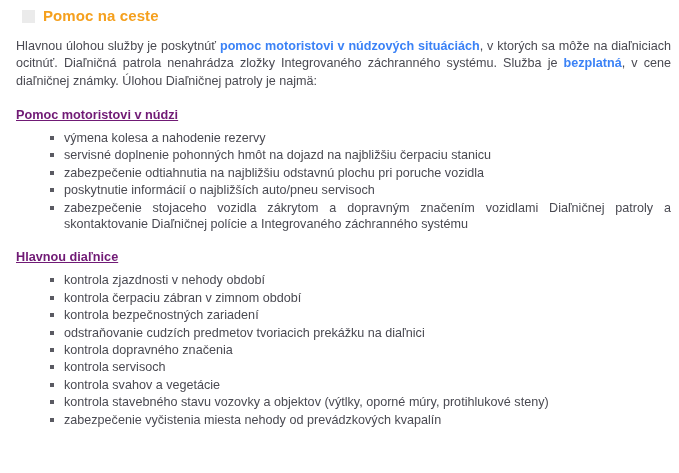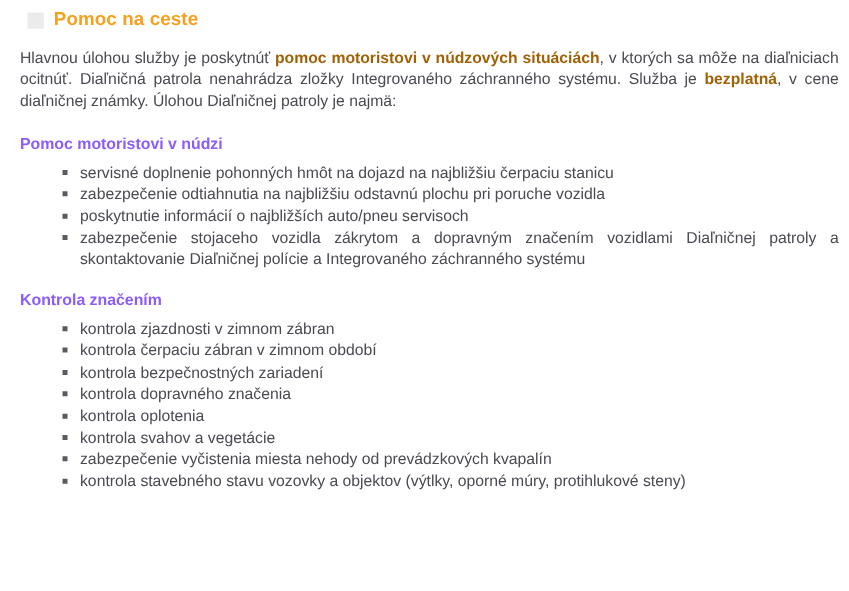--- a/index.html
+++ b/index.html
@@ -50,30 +50,31 @@
   
   .intro {
     margin: 11px 8px 0 16px;
     font-size: 12.6px;
     line-height: 17.3px;
     color: #4a4a52;
     text-align: justify;
   }
   .intro b {
     font-weight: bold;
-    color: #a16207;
+    color: #3b82f6;
   }
 
   
   .section-head {
     margin: 17px 0 0 16px;
     font-size: 12.7px;
     font-weight: bold;
-    color: #8b5cf6;
+    color: #701a75;
     line-height: 16px;
+    text-decoration: underline;
   }
 
   
   ul.items {
     margin: 7px 8px 0 16px;
     padding: 0 0 0 34px;
     list-style: none;
   }
   ul.items li {
     position: relative;
@@ -105,31 +106,33 @@
     <span class="title-icon"></span>
     <span class="title-text">Pomoc na ceste</span>
   </div>
 
   <p class="intro">
     <span>Hlavnou úlohou služby je poskytnúť </span><b>pomoc motoristovi v núdzových situáciách</b><span>, v ktorých sa môže na diaľniciach ocitnúť. Diaľničná patrola nenahrádza zložky Integrovaného záchranného systému. Služba je </span><b>bezplatná</b><span>, v cene diaľničnej známky. Úlohou Diaľničnej patroly je najmä:</span>
   </p>
 
   <div class="section-head">Pomoc motoristovi v núdzi</div>
   <ul class="items">
+    <li>výmena kolesa a nahodenie rezervy</li>
     <li>servisné doplnenie pohonných hmôt  na dojazd na najbližšiu čerpaciu stanicu</li>
     <li>zabezpečenie odtiahnutia na najbližšiu odstavnú plochu pri poruche vozidla</li>
     <li>poskytnutie informácií o najbližších auto/pneu servisoch</li>
     <li class="justified">zabezpečenie stojaceho vozidla zákrytom a dopravným značením vozidlami Diaľničnej patroly a skontaktovanie Diaľničnej polície a Integrovaného záchranného systému</li>
   </ul>
 
-  <div class="section-head">Kontrola značením</div>
+  <div class="section-head">Hlavnou diaľnice</div>
   <ul class="items">
-    <li>kontrola zjazdnosti v zimnom zábran</li>
+    <li>kontrola zjazdnosti v nehody období</li>
     <li>kontrola čerpaciu zábran v zimnom období</li>
     <li>kontrola bezpečnostných zariadení</li>
+    <li>odstraňovanie cudzích predmetov tvoriacich prekážku na diaľnici</li>
     <li>kontrola dopravného značenia</li>
-    <li>kontrola oplotenia</li>
+    <li>kontrola servisoch</li>
     <li>kontrola svahov a vegetácie</li>
+    <li>kontrola stavebného stavu vozovky a objektov (výtlky, oporné múry, protihlukové steny)</li>
     <li>zabezpečenie vyčistenia miesta nehody od prevádzkových kvapalín</li>
-    <li>kontrola stavebného stavu vozovky a objektov (výtlky, oporné múry, protihlukové steny)</li>
   </ul>
 
 </div>
 
 </body></html>

